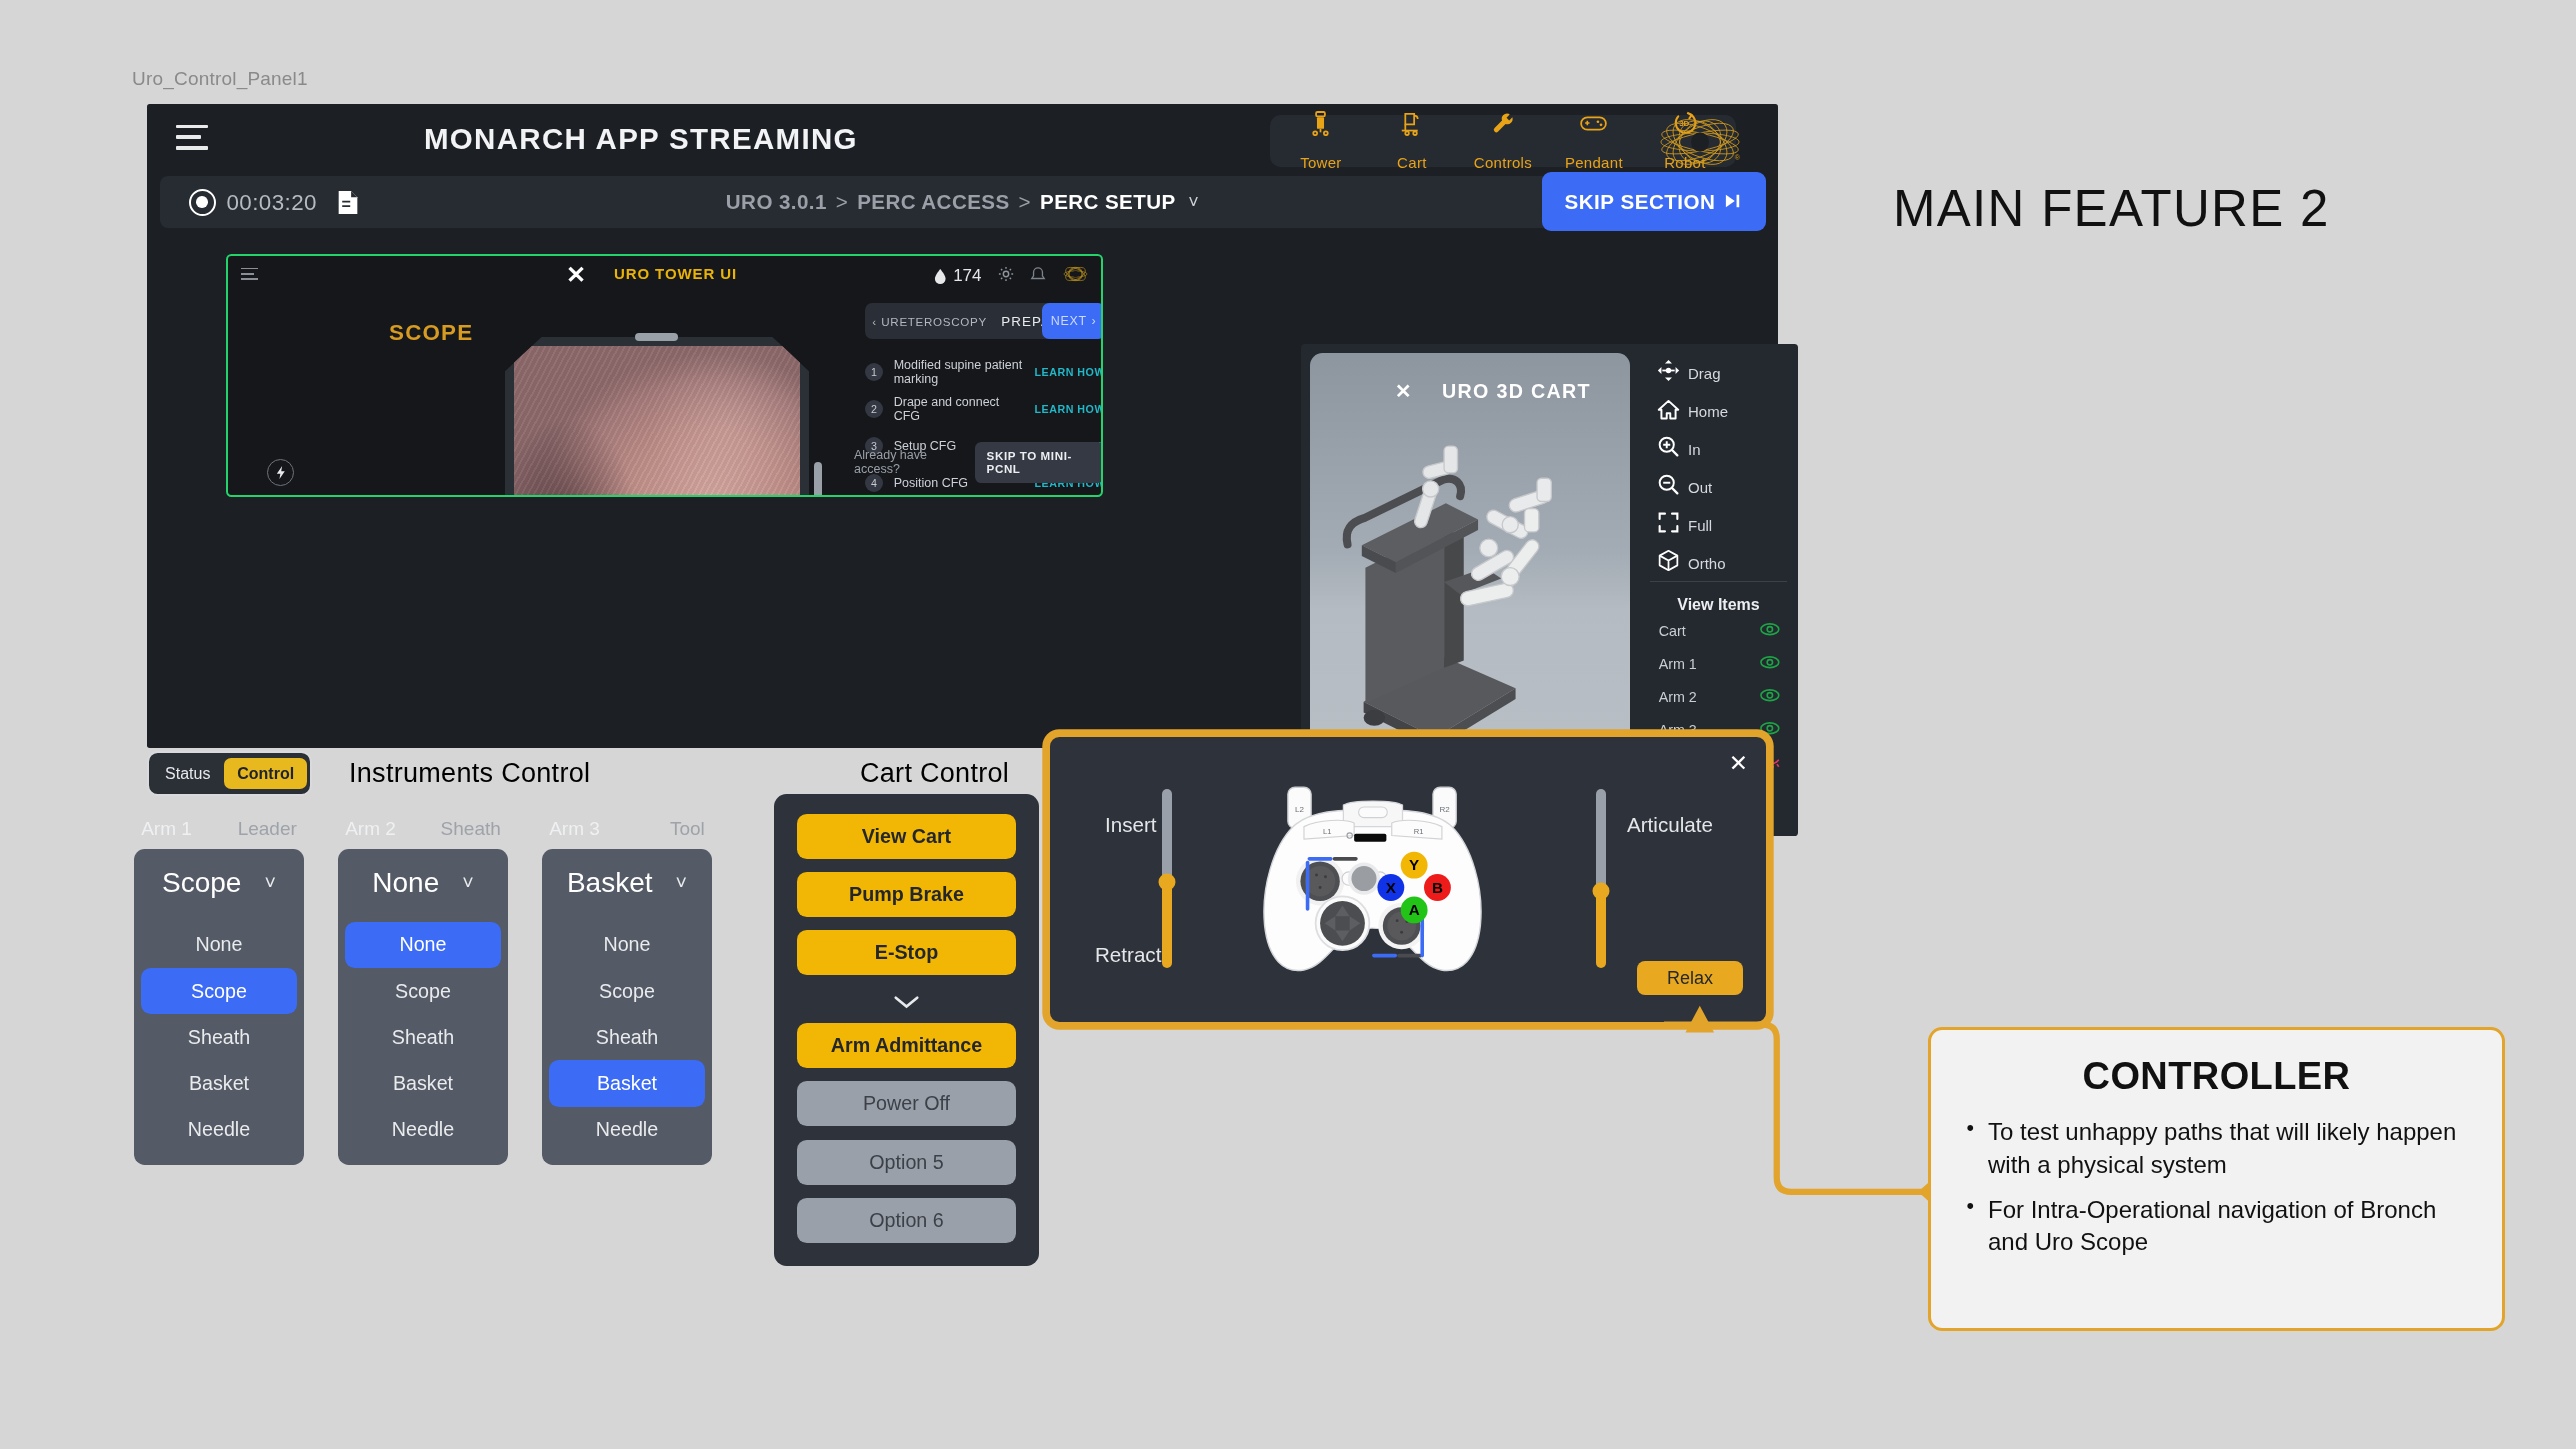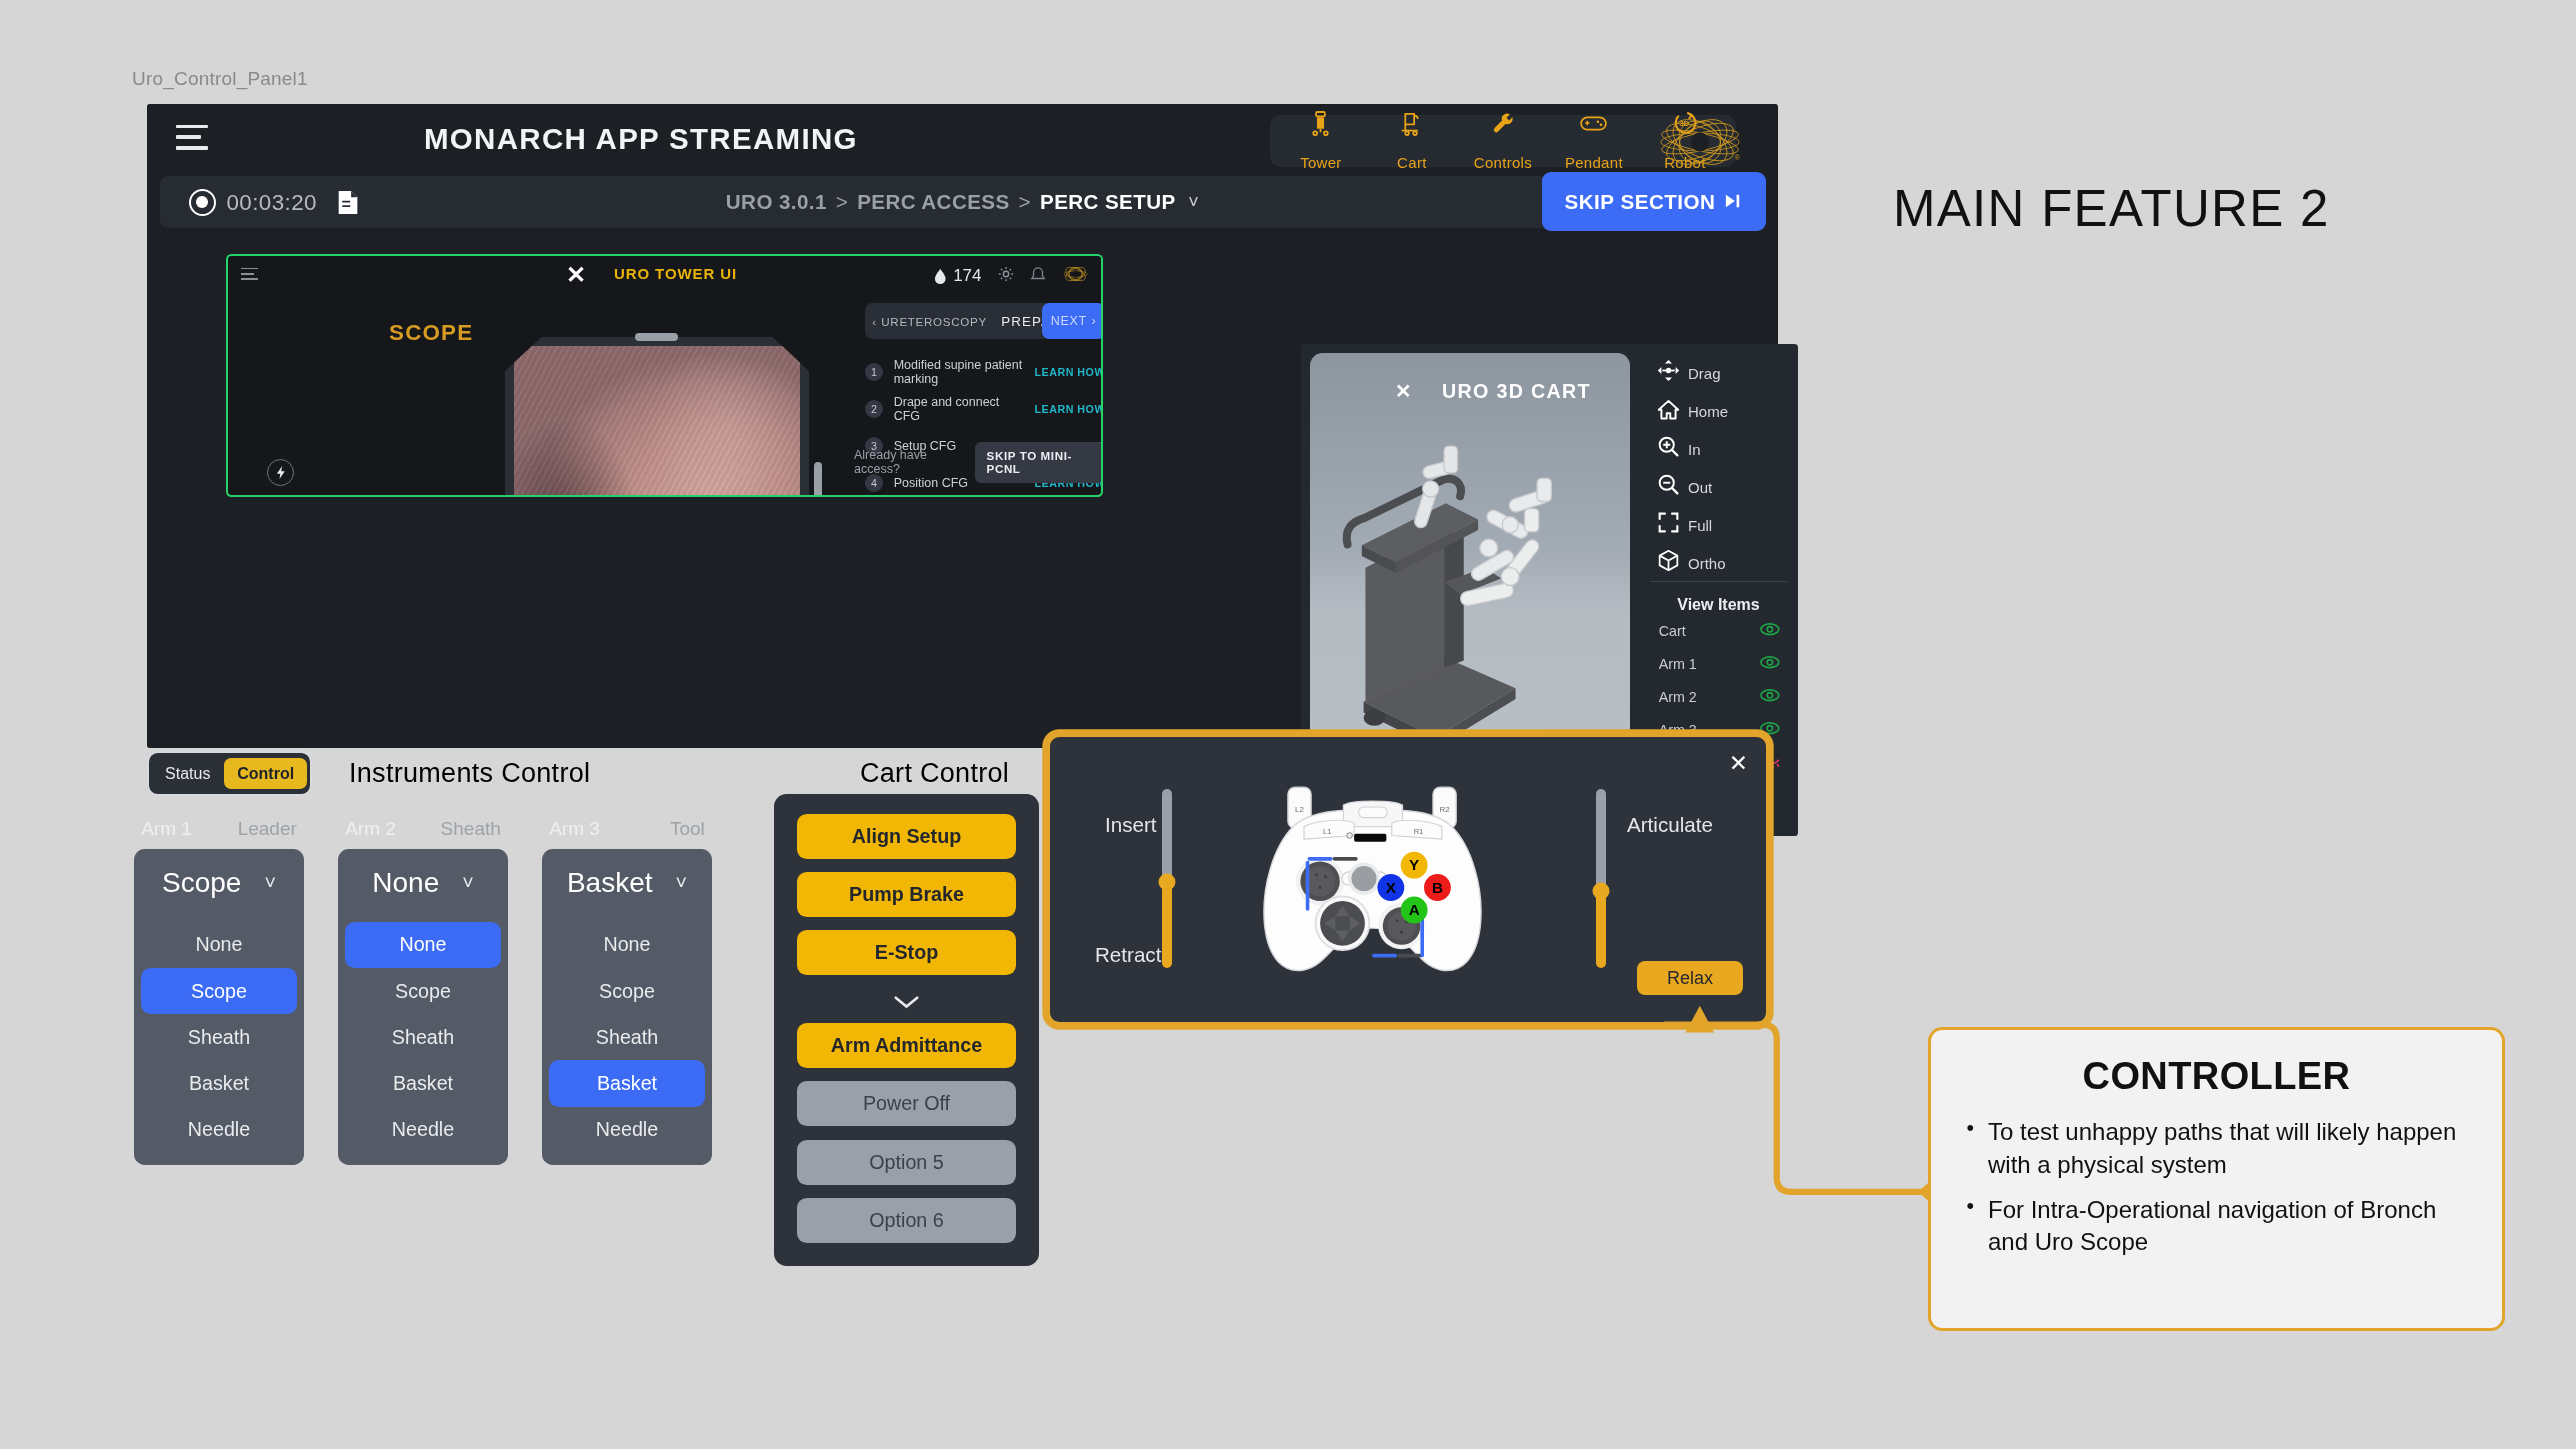--- a/index.html
+++ b/index.html
@@ -757,21 +757,21 @@
       <div class="dd-opt">None</div>
       <div class="dd-opt">Scope</div>
       <div class="dd-opt">Sheath</div>
       <div class="dd-opt sel">Basket</div>
       <div class="dd-opt">Needle</div>
     </div>
   </div>
 </div>
 
 <div class="cartctl">
-  <div class="cbtn">Align Setup</div>
+  <div class="cbtn">View Cart</div>
   <div class="cbtn">Pump Brake</div>
   <div class="cbtn">E-Stop</div>
   <div class="cchev">
     <svg width="27" height="14.3" viewBox="0 0 30 16">
         <path d="M3 3l12 10L27 3" fill="none" stroke="#e8eaec" stroke-width="3" stroke-linecap="round"></path>
       </svg>
   </div>
   <div class="cbtn">Arm Admittance</div>
   <div class="cbtn grey">Power Off</div>
   <div class="cbtn grey">Option 5</div>

